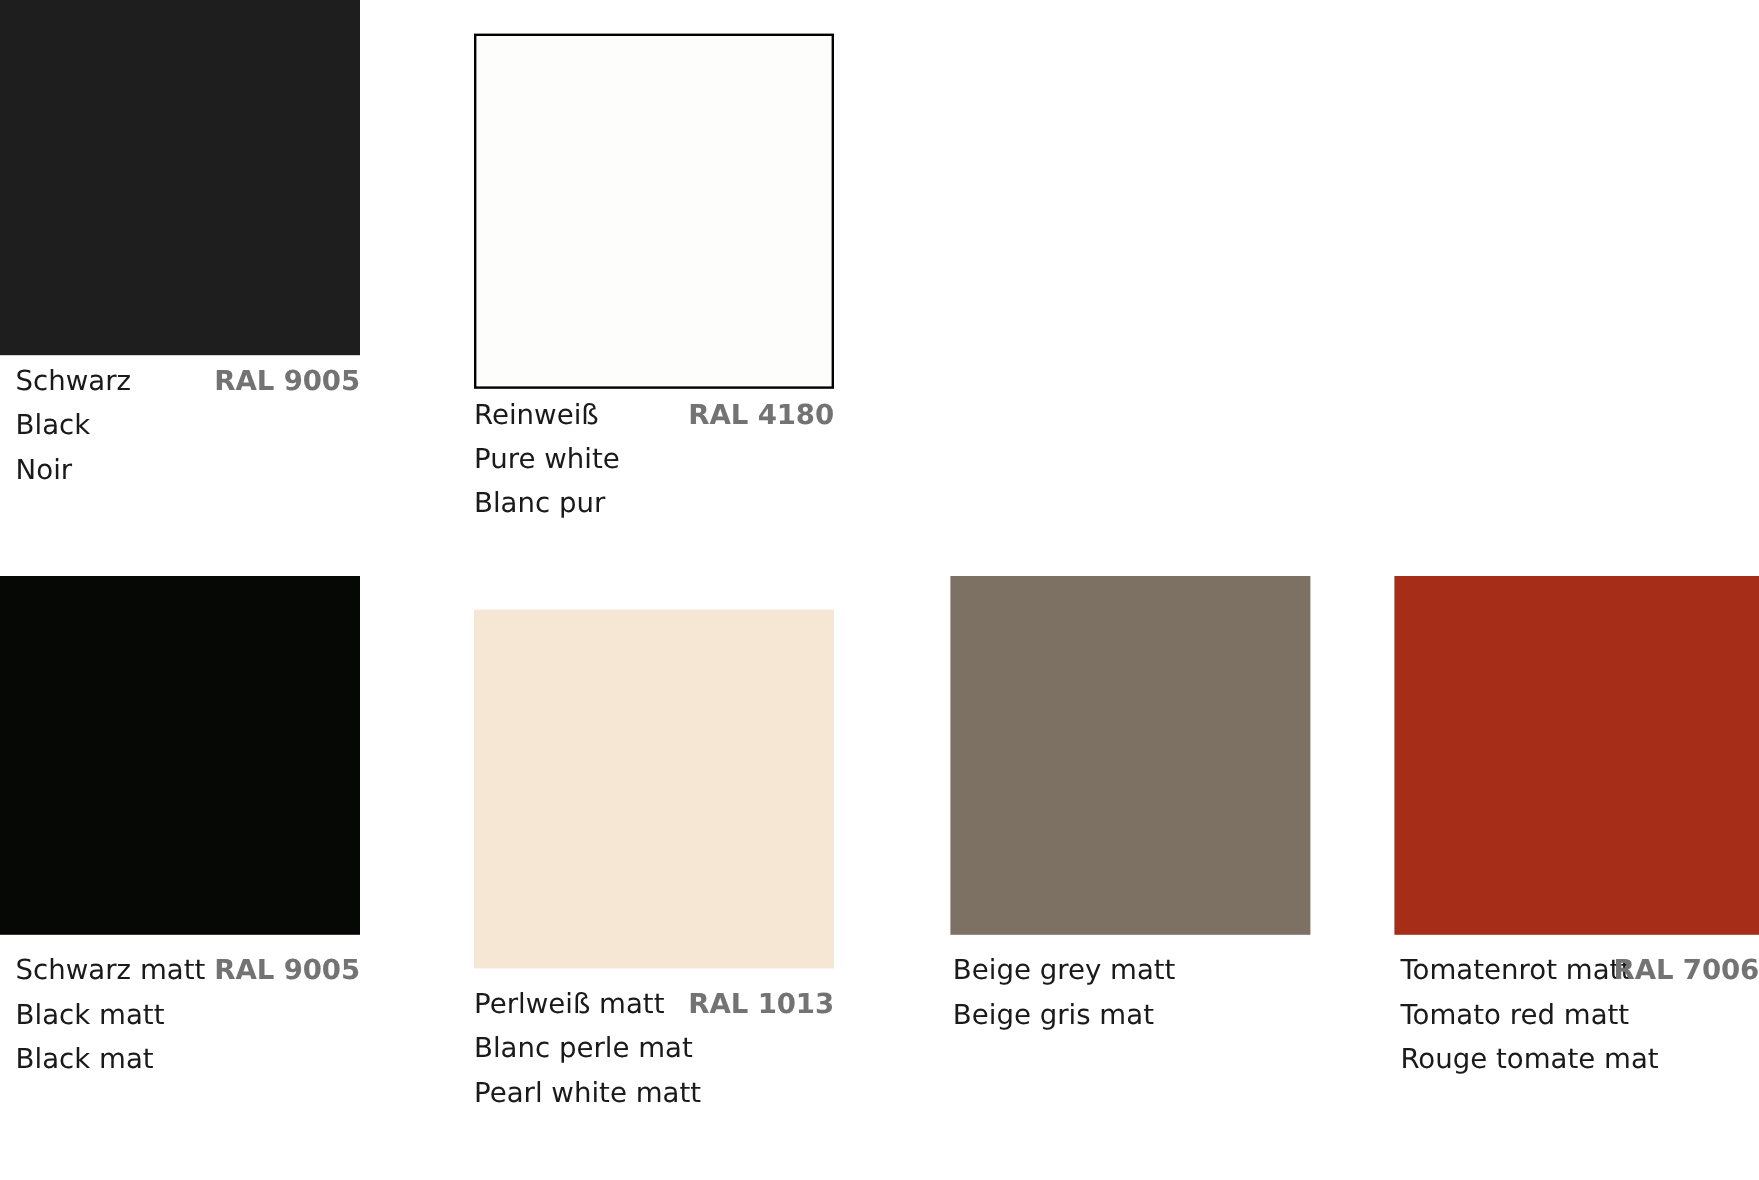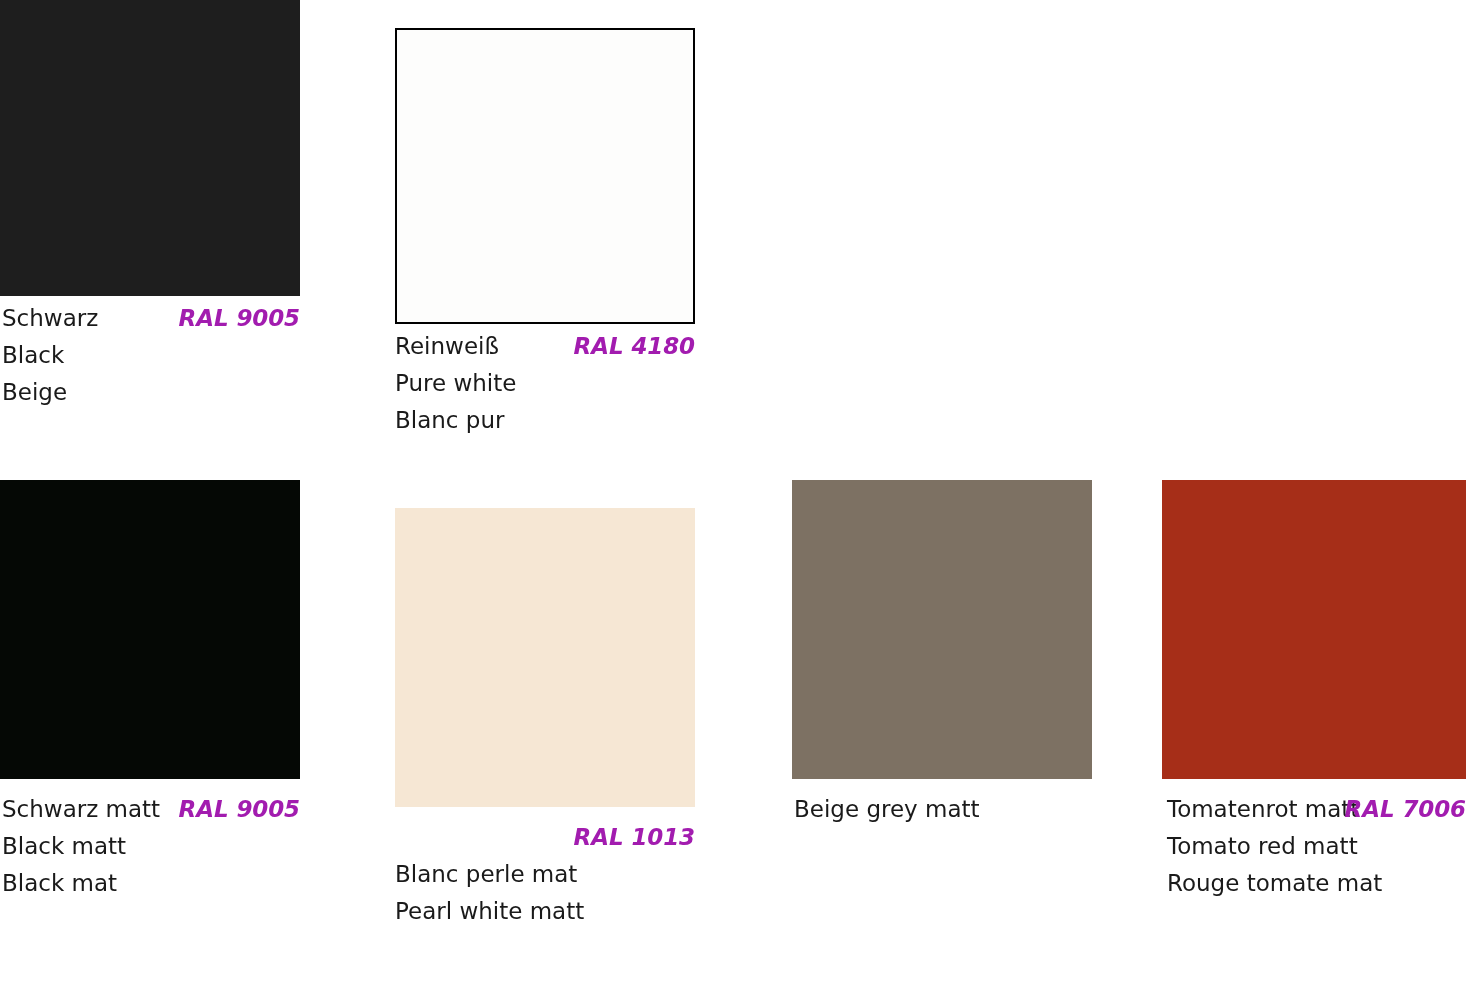--- a/index.html
+++ b/index.html
@@ -54,43 +54,42 @@
 
   .label-line .name {
     display: inline-block;
   }
 
   .label-line .ral-code {
     position: absolute;
     right: 0;
     top: 0;
     font-weight: bold;
-    color: #a21caf;
+    color: #737373;
     letter-spacing: -0.1px;
-    font-style: italic;
   }
 
   
   .row1 .swatch-chip { height: 296px; top: 0; }
   .row1 .swatch-labels { top: 300px; }
 
   .row2 .swatch-chip { height: 299px; top: 480px; }
   .row2 .swatch-labels { top: 791px; }
 
   .col-0 { left: 0px;    width: 300px; }
   .col-1 { left: 395px;  width: 300px; }
   .col-2 { left: 792px;  width: 300px; }
   .col-3 { left: 1162px; width: 304px; }
 
   .col-0 .swatch-chip, .col-0 .swatch-labels { width: 300px; }
   .col-1 .swatch-chip, .col-1 .swatch-labels { width: 300px; margin-top: 28px; }
   .col-2 .swatch-chip, .col-2 .swatch-labels { width: 300px; }
   .col-3 .swatch-chip, .col-3 .swatch-labels { width: 304px; }
 
-  .col-0 .swatch-labels { padding-left: 2px; }
+  .col-0 .swatch-labels { padding-left: 13px; }
   .col-1 .swatch-labels { padding-left: 0px; }
   .col-2 .swatch-labels { padding-left: 2px; }
   .col-3 .swatch-labels { padding-left: 5px; }
 
   .bordered { border: 2px solid #000000; }
 </style>
 </head>
 <body>
 
 <div class="swatch-grid">
@@ -99,21 +98,21 @@
     <div class="swatch-chip" style="background-color: rgb(30, 30, 30);"></div>
     <div class="swatch-labels">
       <div class="label-line">
         <span class="name">Schwarz</span>
         <span class="ral-code">RAL 9005</span>
       </div>
       <div class="label-line">
         <span class="name">Black</span>
       </div>
       <div class="label-line">
-        <span class="name">Beige</span>
+        <span class="name">Noir</span>
       </div>
     </div>
   </div>
 
   <div class="swatch-cell row1 col-1">
     <div class="swatch-chip bordered" style="background-color: rgb(253, 253, 252);"></div>
     <div class="swatch-labels">
       <div class="label-line">
         <span class="name">Reinweiß</span>
         <span class="ral-code">RAL 4180</span>
@@ -140,36 +139,40 @@
       <div class="label-line">
         <span class="name">Black mat</span>
       </div>
     </div>
   </div>
 
   <div class="swatch-cell row2 col-1">
     <div class="swatch-chip" style="background-color: rgb(246, 231, 212);"></div>
     <div class="swatch-labels">
       <div class="label-line">
+        <span class="name">Perlweiß matt</span>
         <span class="ral-code">RAL 1013</span>
       </div>
       <div class="label-line">
         <span class="name">Blanc perle mat</span>
       </div>
       <div class="label-line">
         <span class="name">Pearl white matt</span>
       </div>
     </div>
   </div>
 
   <div class="swatch-cell row2 col-2">
     <div class="swatch-chip" style="background-color: rgb(125, 113, 99);"></div>
     <div class="swatch-labels">
       <div class="label-line">
         <span class="name">Beige grey matt</span>
+      </div>
+      <div class="label-line">
+        <span class="name">Beige gris mat</span>
       </div>
     </div>
   </div>
 
   <div class="swatch-cell row2 col-3">
     <div class="swatch-chip" style="background-color: rgb(166, 46, 24);"></div>
     <div class="swatch-labels">
       <div class="label-line">
         <span class="name">Tomatenrot matt</span>
         <span class="ral-code">RAL 7006</span>

